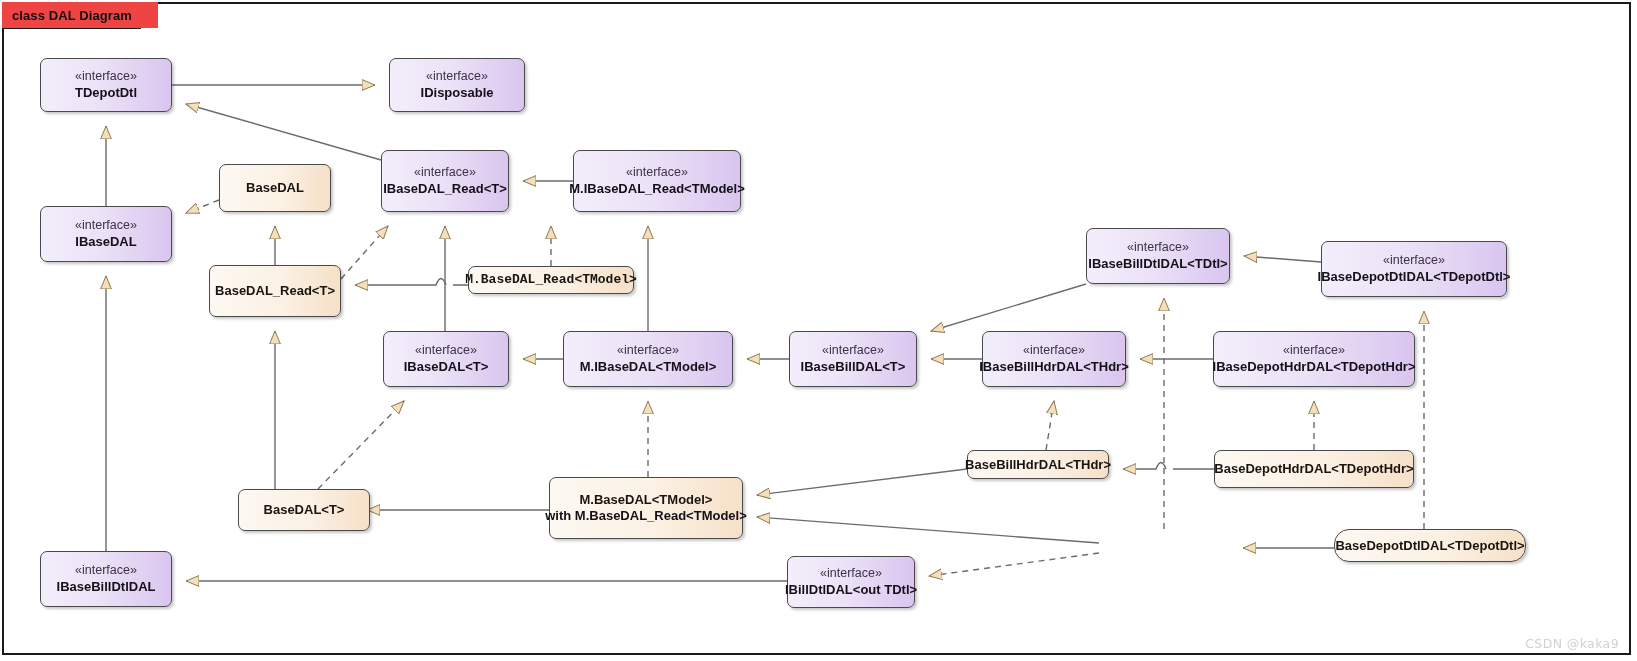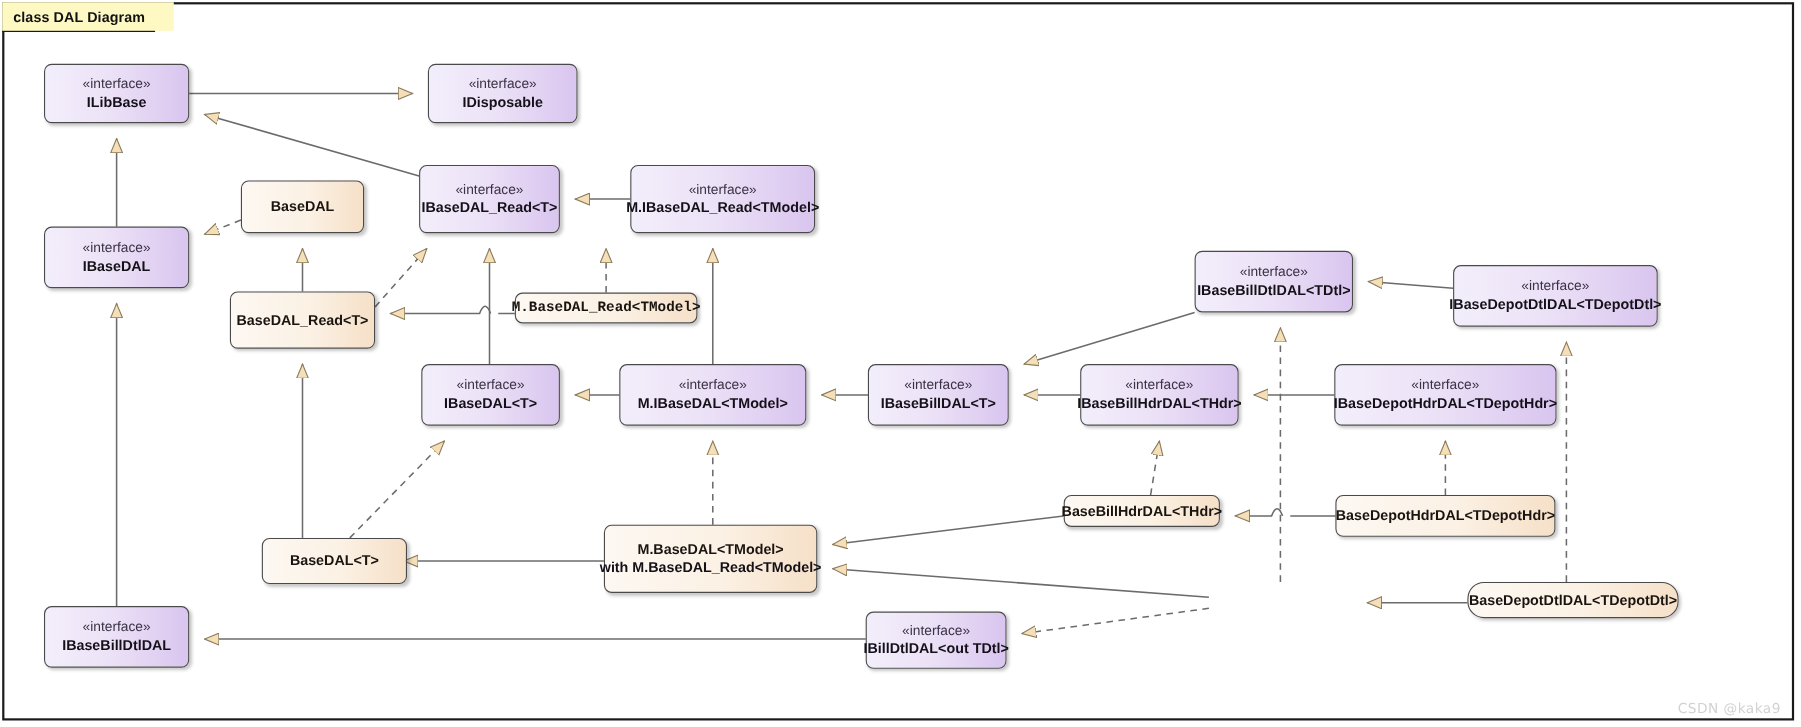--- a/index.html
+++ b/index.html
@@ -25,21 +25,21 @@
     border: 2px solid #1a1a1a;
     box-sizing: border-box;
     background: #ffffff;
   }
   #frame-tab {
     position: absolute;
     left: 2px;
     top: 2px;
     height: 26px;
     box-sizing: border-box;
-    background: #fef9c3;
+    background: #ef4444;
     border-right: none;
     display: flex;
     align-items: center;
     padding: 0 26px 0 10px;
     font-size: 13px;
     font-weight: bold;
     color: #111;
     letter-spacing: 0.1px;
     z-index: 5;
   }
@@ -196,21 +196,21 @@
 
       <path d="M787,581 L186,581" marker-end="url(#tri)"></path>
 
       <path d="M1099,553 L929,576" stroke-dasharray="6,5" marker-end="url(#tri)"></path>
 
     </g>
   </svg>
 
   <div class="node iface" style="left:40px;top:58px;width:132px;height:54px;">
     <div class="stereo">«interface»</div>
-    <div class="nname">ILibBase</div>
+    <div class="nname">TDepotDtl</div>
   </div>
 
   <div class="node iface" style="left:389px;top:58px;width:136px;height:54px;">
     <div class="stereo">«interface»</div>
     <div class="nname">IDisposable</div>
   </div>
 
   <div class="node iface" style="left:40px;top:206px;width:132px;height:56px;">
     <div class="stereo">«interface»</div>
     <div class="nname">IBaseDAL</div>

